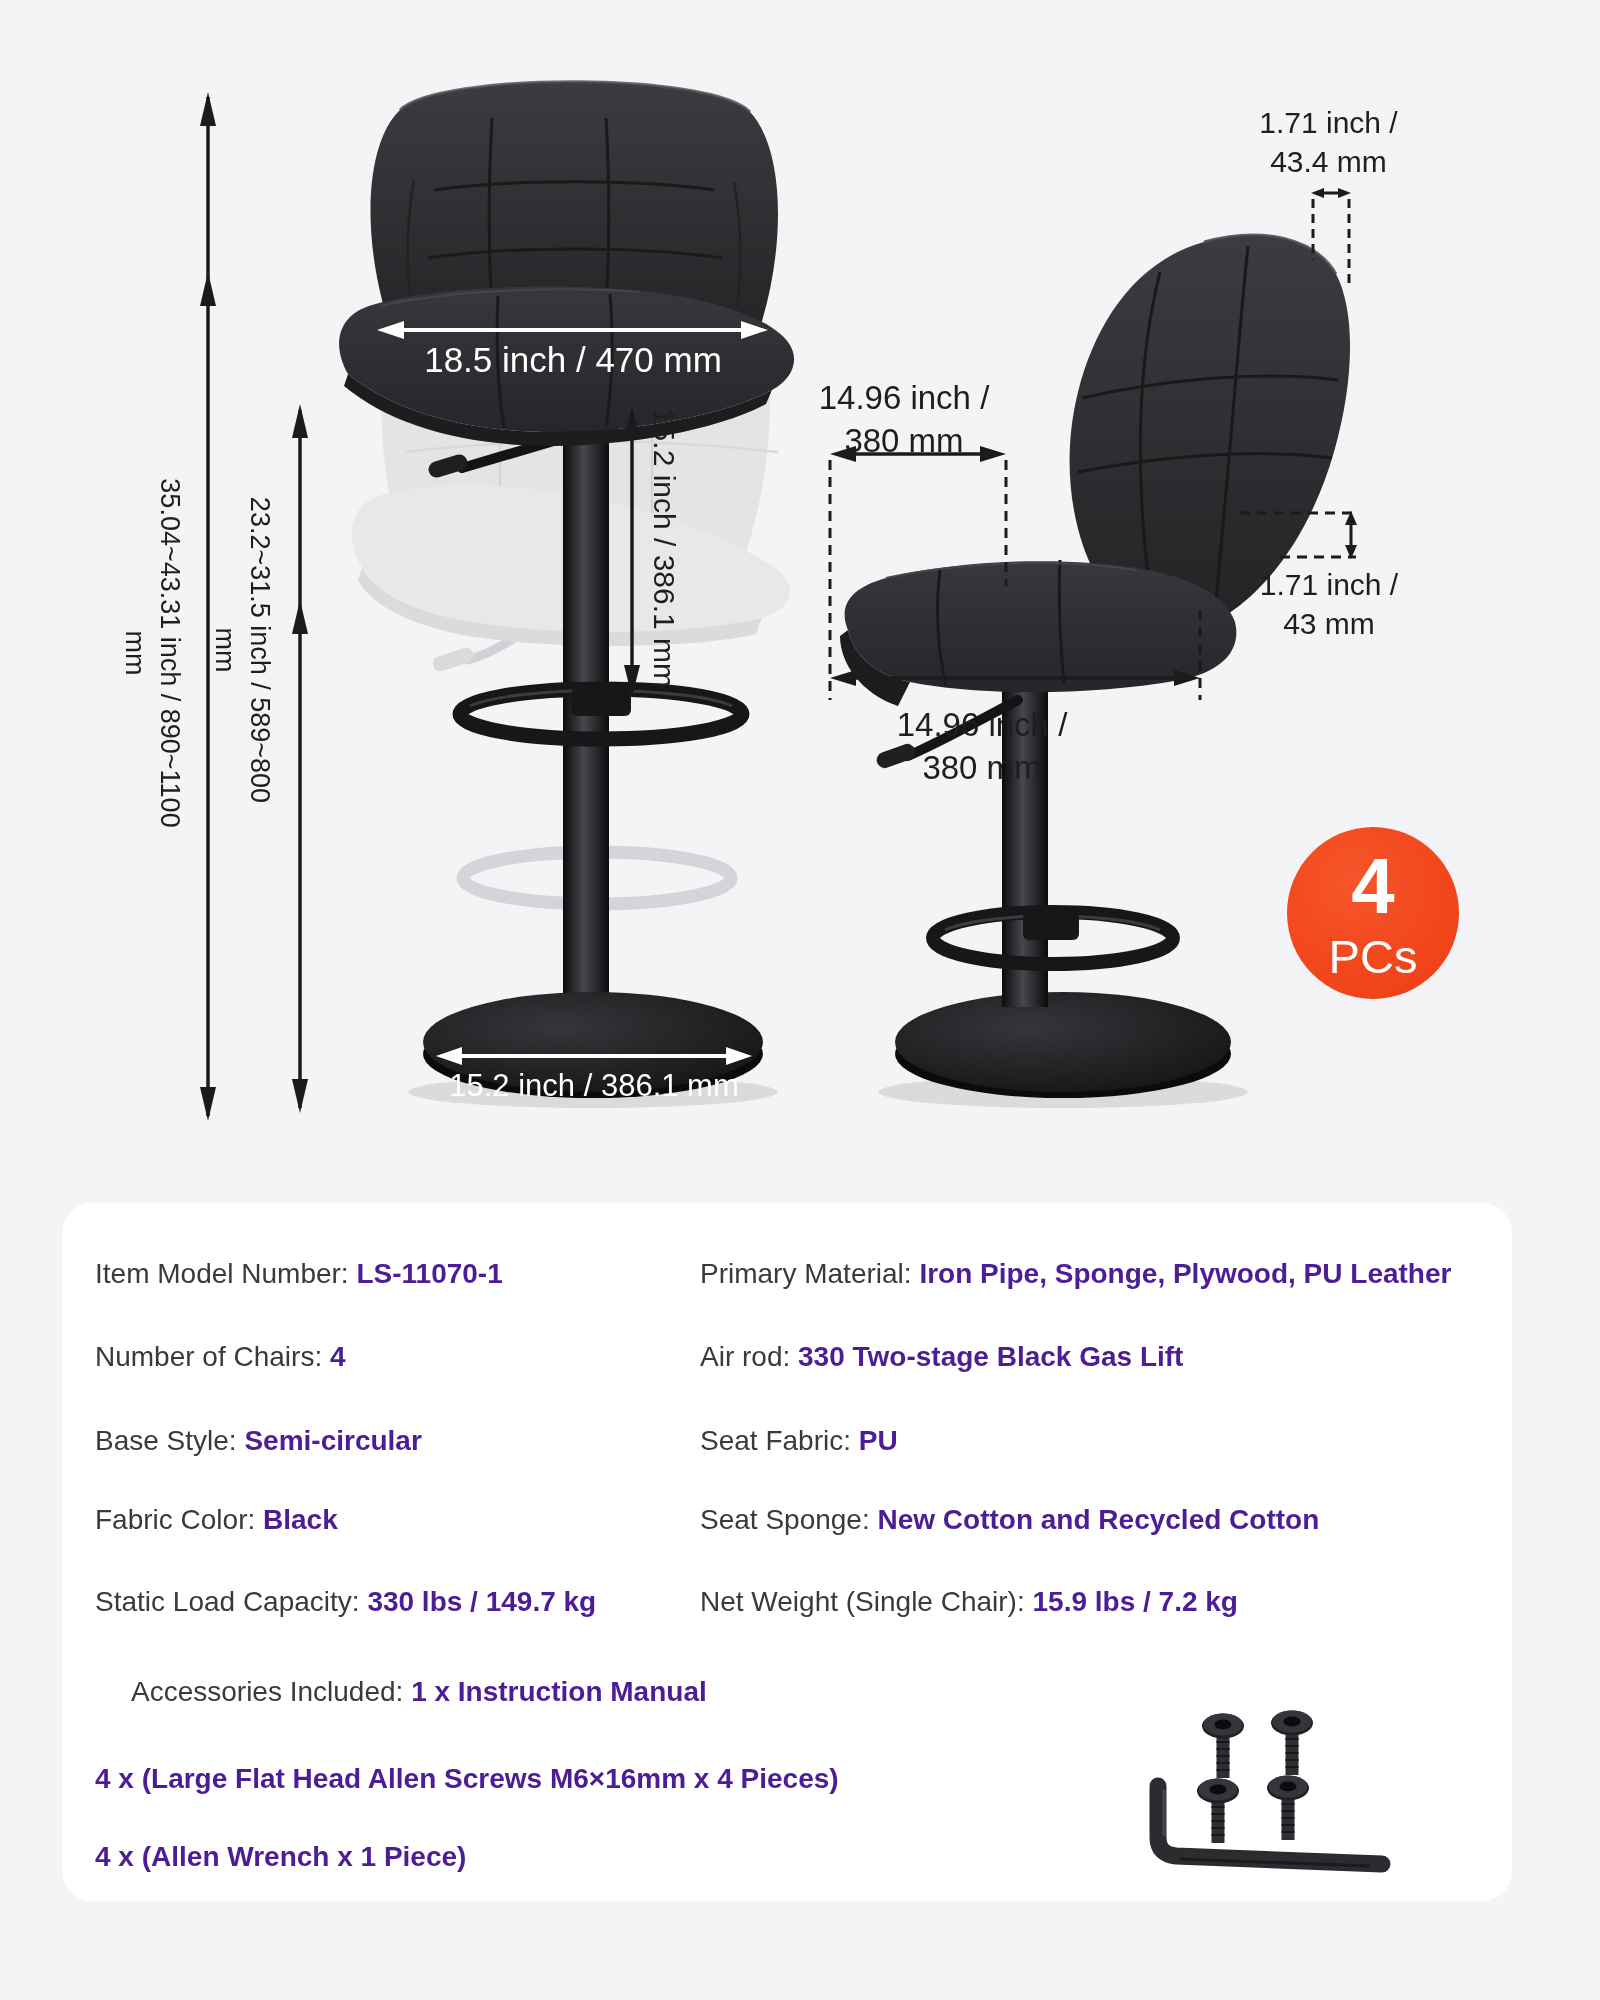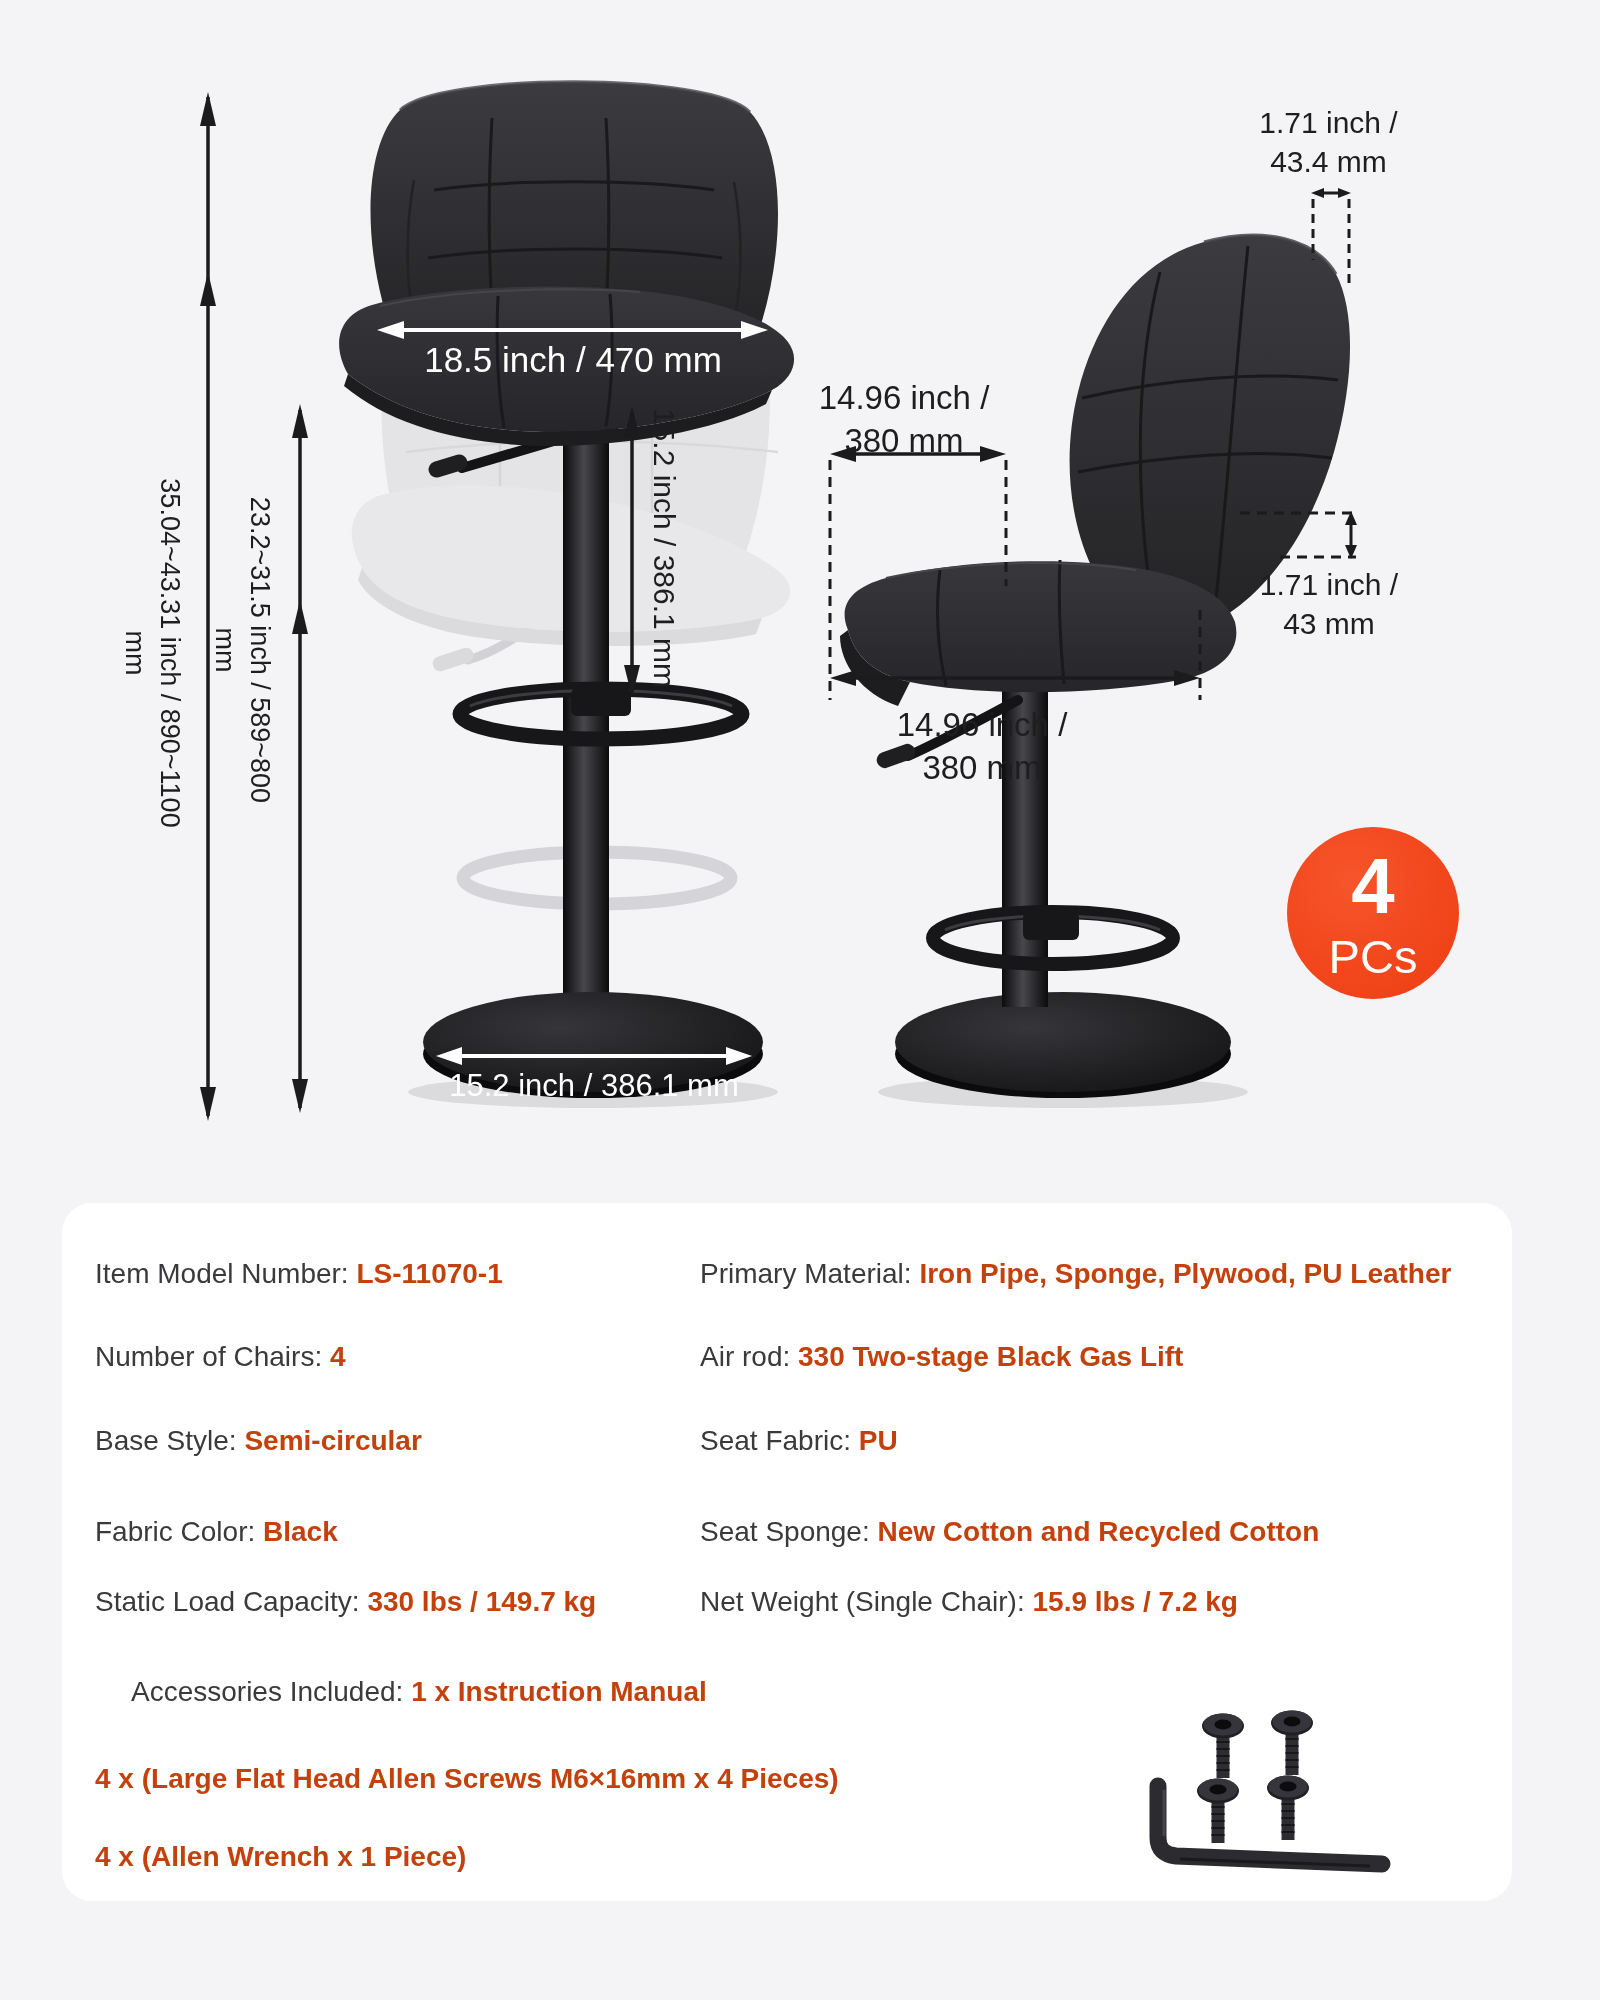--- a/index.html
+++ b/index.html
@@ -30,24 +30,24 @@
          background:radial-gradient(circle at 38% 32%,#f6552b 0%,#f2471d 55%,#ee3d12 100%);
          color:#fff;text-align:center;}
   .badge .count{display:block;font-size:78px;font-weight:700;line-height:1;margin-top:20px;}
   .badge .unit{display:block;font-size:47px;font-weight:400;line-height:1;margin-top:8px;}
 
   
   .spec-card{position:absolute;left:62px;top:1203px;width:1450px;height:698px;
              background:#ffffff;border-radius:30px;}
   .spec-row{position:absolute;font-size:28px;line-height:1.25;white-space:nowrap;}
   .spec-label{color:#3a3a3c;font-weight:400;}
-  .spec-value{color:#c2410c;font-weight:700;}
+  .spec-value{color:#4c1d95;font-weight:700;}
   .col-l{left:95px;}
   .col-r{left:700px;}
-  .r1{top:1256px;} .r2{top:1339px;} .r3{top:1423px;} .r4{top:1502px;margin-top:12px;}
+  .r1{top:1256px;} .r2{top:1339px;} .r3{top:1423px;} .r4{top:1502px;}
   .r5{top:1584px;} .r6{top:1674px;margin-left:36px;} .r7{top:1761px;} .r8{top:1839px;}
 
   .hardware{position:absolute;left:1120px;top:1686px;width:320px;height:210px;}
 </style>
 </head>
 <body>
 
 <div class="stage">
 
   <svg class="illustration" viewBox="0 0 1600 1130">

